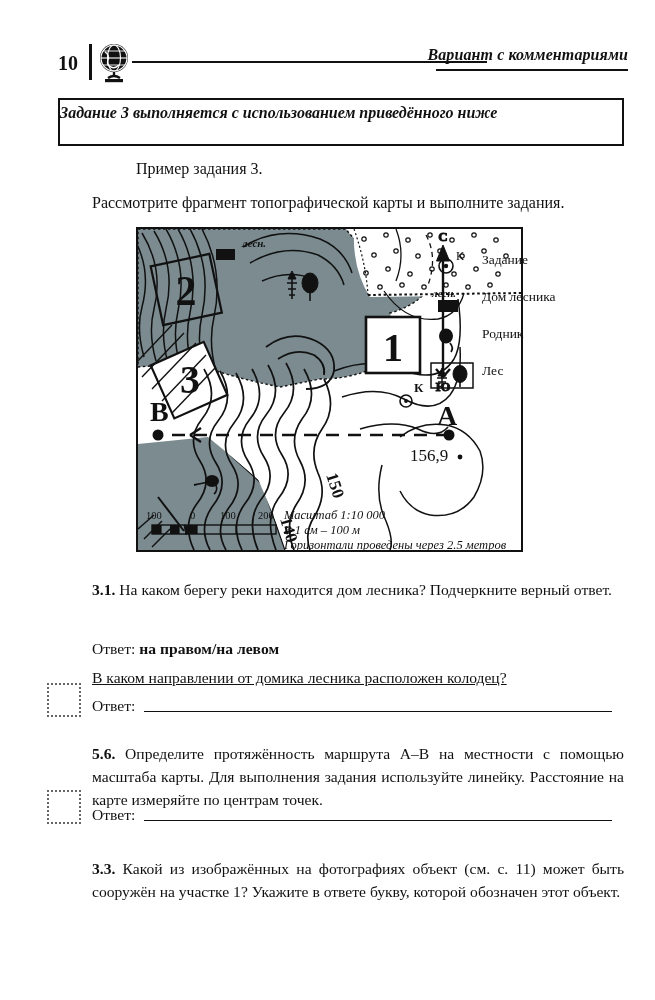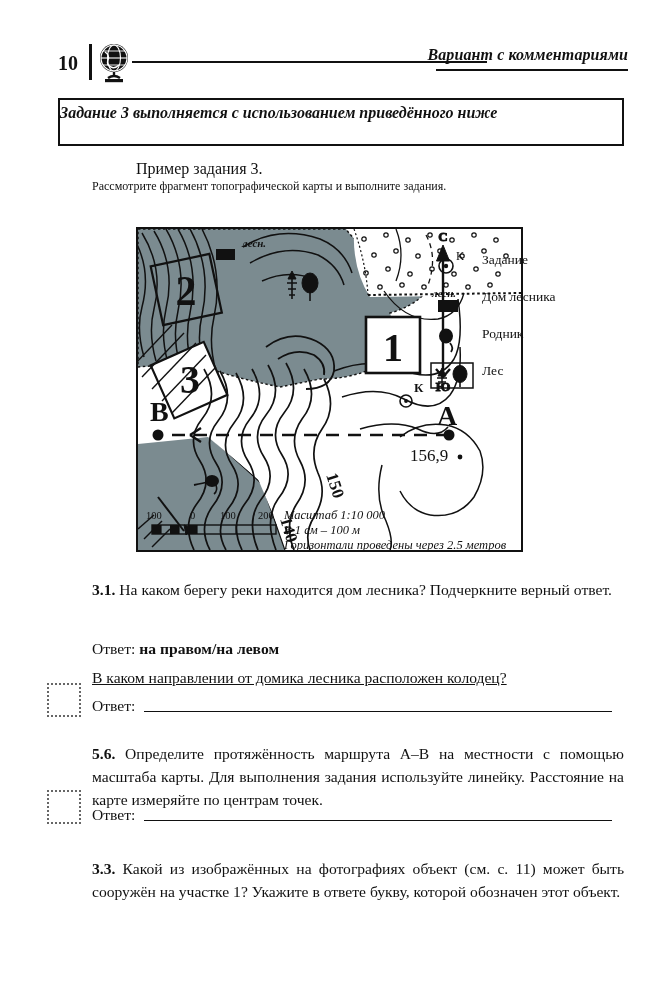--- a/index.html
+++ b/index.html
@@ -98,22 +98,22 @@
     position: absolute;
     left: 92px;
     top: 160px;
     font-size: 16px;
     font-weight: normal;
     margin-left: 44px;
   }
   .example-lead {
     position: absolute;
     left: 92px;
-    top: 179px;
-    font-size: 12px;
+    top: 194px;
+    font-size: 16px;
   }
 
   
   .map-frame {
     position: absolute;
     left: 136px;
     top: 227px;
     width: 387px;
     height: 325px;
     border: 2px solid #111;

